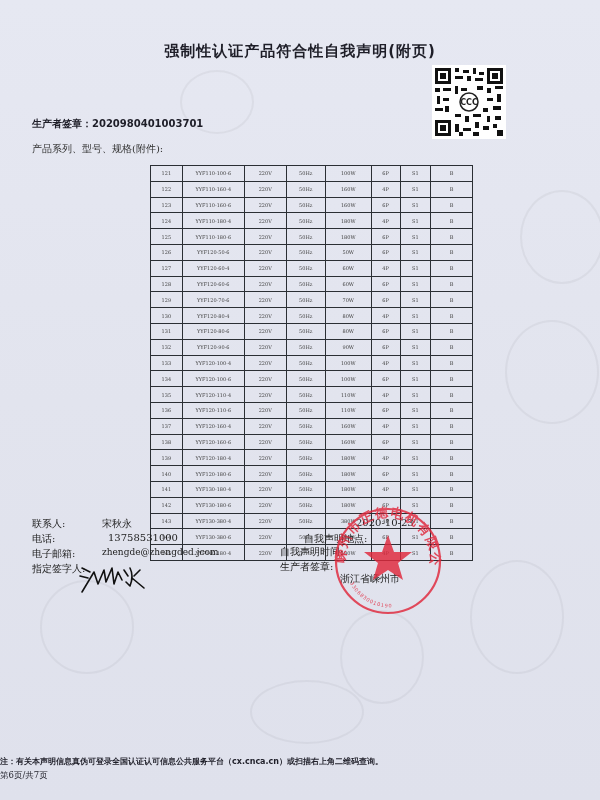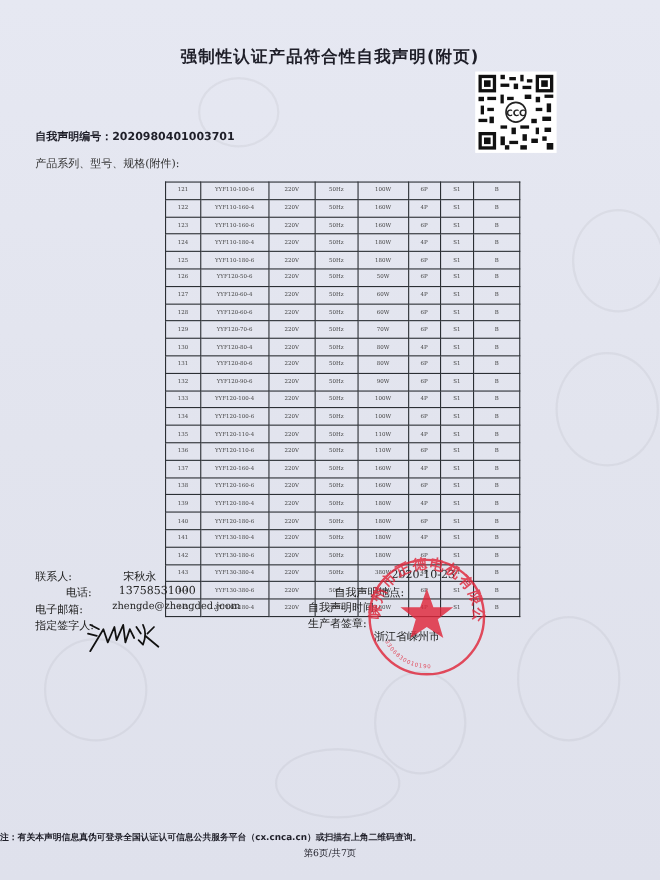--- a/index.html
+++ b/index.html
@@ -50,21 +50,21 @@
   .info { position: absolute; font-size: 10px; font-family: "DejaVu Serif", serif; color: #222; }
   .info .lbl { position: absolute; white-space: nowrap; }
   .info .val { position: absolute; white-space: nowrap; }
   .signature { position: absolute; left: 78px; top: 562px; }
   .stamp { position: absolute; left: 328px; top: 505px; opacity: 0.82; }
   .note {
     position: absolute; top: 756px; left: 0; width: 600px; text-align: left;
     font-size: 8px; font-weight: bold; font-family: "DejaVu Sans", sans-serif;
   }
   .pager {
-    position: absolute; top: 770px; left: 0; width: 600px; text-align: center;
+    position: absolute; top: 770px; left: 0; width: 600px; 
     font-size: 8.5px; font-family: "DejaVu Serif", serif;
   }
   .watermark { position: absolute; border: 2px solid rgba(150,150,160,0.12); border-radius: 50%; }
 </style>
 </head>
 <body>
 
 <div class="page">
 
   <div class="watermark" style="left:180px;top:70px;width:70px;height:60px;"></div>
@@ -126,21 +126,21 @@
         <rect x="26" y="66" width="4" height="4"></rect>
           <rect x="40" y="66" width="6" height="4"></rect>
       </g>
       <circle cx="36" cy="36" r="11" fill="#fff"></circle>
       <circle cx="36" cy="36" r="9" fill="none" stroke="#222" stroke-width="1.5"></circle>
       <text x="36" y="39" font-size="8" text-anchor="middle" font-family="DejaVu Sans, sans-serif" font-weight="bold" fill="#222">CCC</text>
     </svg>
   </div>
 
   <div class="decl-no">
-    <span>自我声明编号：</span><span>2020980401003701</span>
+    <span>生产者签章：</span><span>2020980401003701</span>
   </div>
 
   <div class="series-label">产品系列、型号、规格(附件):</div>
 
   <table class="spec">
     <tbody id="spec-body">
         <tr>
           <td class="idx">121</td>
           <td class="model">YYF110-100-6</td>
           <td class="volt">220V</td>
@@ -388,22 +388,22 @@
           <td class="power">180W</td>
           <td class="pole">4P</td>
           <td class="duty">S1</td>
           <td class="ins">B</td>
         </tr>
       </tbody>
   </table>
 
   <div class="info" style="left:0;top:0;">
     <span class="lbl" style="left:32px;top:517px;text-align:right;">联系人:</span>
-    <span class="val" style="left:112px;top:517px;text-align:center;">宋秋永</span>
-    <span class="lbl" style="left:32px;top:532px;margin-left:28px;">电话:</span>
+    <span class="val" style="left:102px;top:517px;text-align:center;">宋秋永</span>
+    <span class="lbl" style="left:32px;top:532px;">电话:</span>
     <span class="val" style="left:108px;top:532px;">13758531000</span>
     <span class="lbl" style="left:32px;top:547px;">电子邮箱:</span>
     <span class="val" style="left:102px;top:547px;font-size:9px;">zhengde@zhengded.jcom</span>
     <span class="lbl" style="left:32px;top:562px;">指定签字人:</span>
 
     <span class="lbl" style="left:280px;top:517px;margin-top:28px;">自我声明时间:</span>
     <span class="val" style="left:356px;top:517px;">2020-10-23</span>
     <span class="lbl" style="left:280px;top:532px;margin-left:24px;">自我声明地点:</span>
     <span class="val" style="left:340px;top:532px;margin-top:40px;">浙江省嵊州市</span>
     <span class="lbl" style="left:280px;top:560px;">生产者签章:</span>

